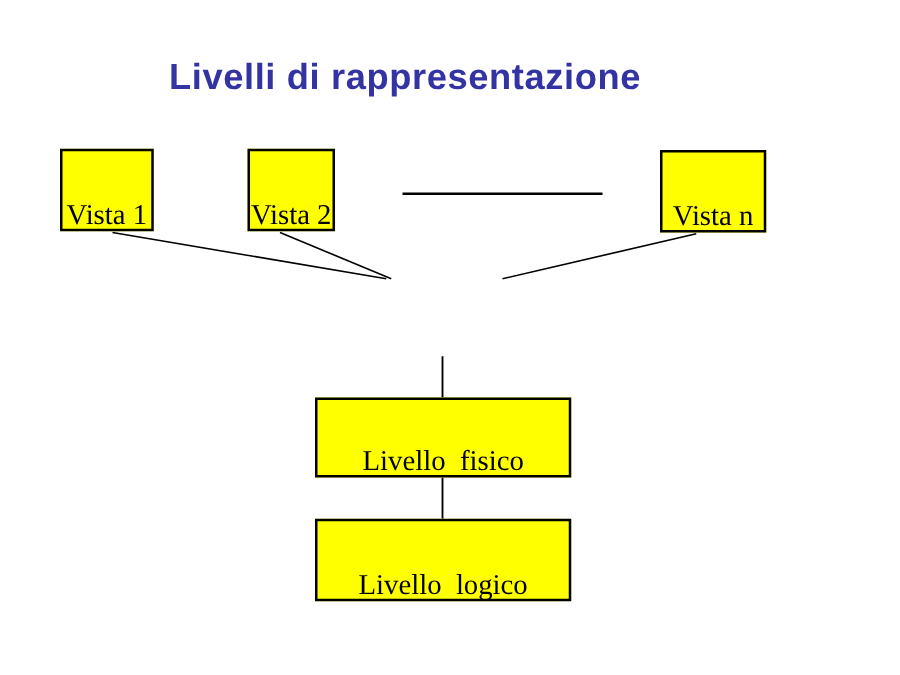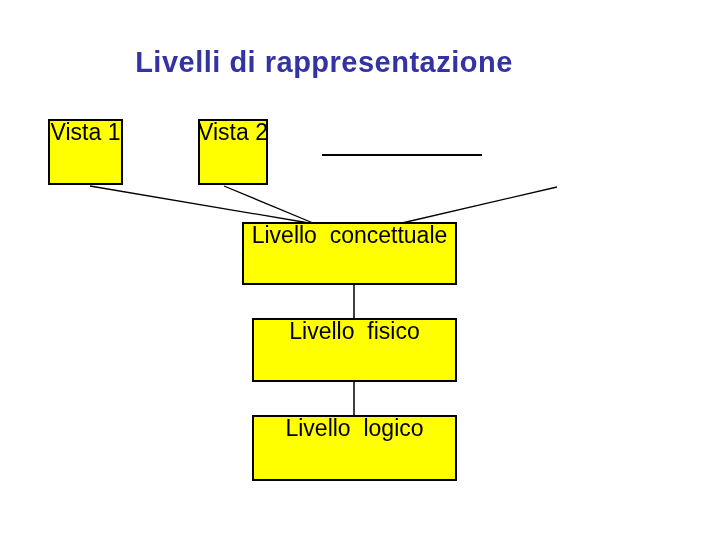--- a/index.html
+++ b/index.html
@@ -26,22 +26,23 @@
     position: absolute;
     left: 0; top: 0;
     width: 720px; height: 540px;
   }
   .node {
     position: absolute;
     box-sizing: border-box;
     background: var(--box-fill, #FFFF00);
     border: 2px solid var(--box-border, #000000);
     display: flex;
-    align-items: flex-start;
+    align-items: flex-end;
     justify-content: center;
+    font-family: Liberation Serif, serif;
   }
   .node-label {
     font-size: 23px;
     color: #000;
     white-space: pre;
     line-height: 1;
   }
   .vista-1 { left: 48px;  top: 119px; width: 75px;  height: 66px; }
   .vista-2 { left: 198px; top: 119px; width: 70px;  height: 66px; }
   .vista-n { left: 528px; top: 120px; width: 85px;  height: 66px; }
@@ -66,24 +67,24 @@
   </svg>
 
   <div class="node vista-1">
     <span class="node-label">Vista 1</span>
   </div>
 
   <div class="node vista-2">
     <span class="node-label">Vista 2</span>
   </div>
 
+  <div class="node vista-n">
+    <span class="node-label">Vista n</span>
+  </div>
 
-  <div class="node concettuale">
-    <span class="node-label">Livello  concettuale</span>
-  </div>
 
   <div class="node logico">
     <span class="node-label">Livello  fisico</span>
   </div>
 
   <div class="node fisico">
     <span class="node-label">Livello  logico</span>
   </div>
 
 </div>

